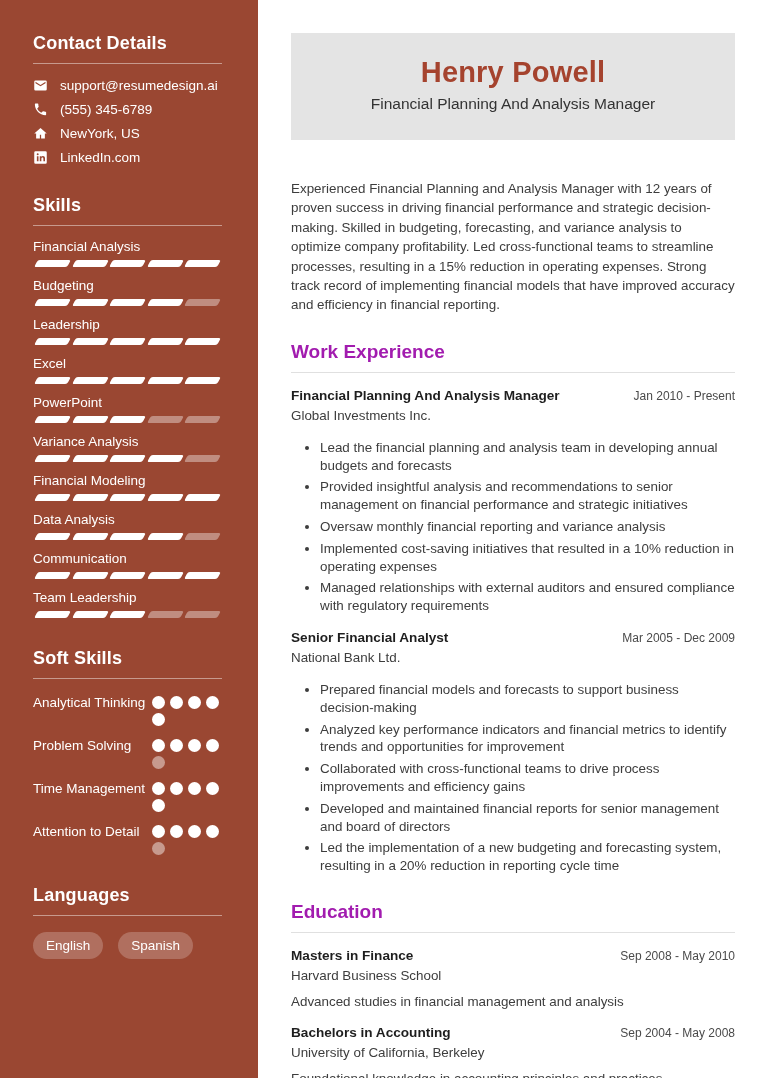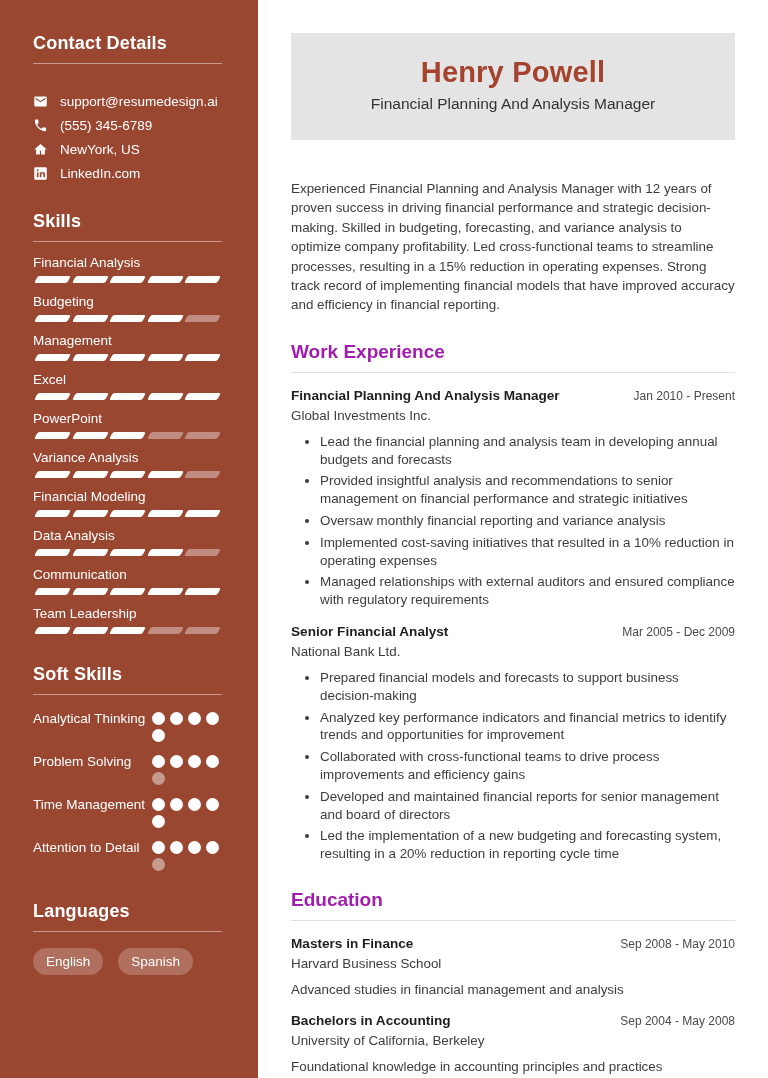--- a/index.html
+++ b/index.html
@@ -18,21 +18,21 @@
     background: #9a4732; color: #ffffff;
     padding: 33px 36px 0 33px;
   }
   .sb-section { margin-top: 30px; }
   .sb-section:first-child { margin-top: 0; }
   .sb-title {
     margin: 0; font-size: 18px; font-weight: 700; color: #ffffff;
     padding-bottom: 9px; border-bottom: 1px solid rgba(255,255,255,0.45);
     letter-spacing: 0.2px;
   }
-  .contact-list { list-style: none; margin: 30px 0 0; padding: 0; }
+  .contact-list { list-style: none; margin: 14px 0 0; padding: 0; }
   .contact-item {
     display: flex; align-items: center; gap: 12px;
     font-size: 13.5px; margin-bottom: 9px; line-height: 14px;
   }
   .contact-item .icn { width: 15px; height: 15px; flex-shrink: 0; display: inline-flex; }
   .contact-item .icn svg { width: 15px; height: 15px; fill: #ffffff; }
 
   .skills-list { margin-top: 13px; }
   .skill { margin-bottom: 11px; }
   .skill-name { font-size: 13.5px; line-height: 15px; margin-bottom: 6px; }
@@ -74,21 +74,21 @@
   .sec-title {
     margin: 26px 0 0; font-size: 19px; font-weight: 700; color: #a21caf;
     padding-bottom: 9px; border-bottom: 1px solid #e0e0e0;
   }
 
   .job { margin-top: 15px; }
   .head-row { display: flex; justify-content: space-between; align-items: baseline; }
   .item-title { font-size: 13.6px; font-weight: 700; color: #1e1e1e; line-height: 16px; }
   .item-dates { font-size: 12px; color: #4a4a4a; white-space: nowrap; margin-left: 12px; }
   .item-sub { font-size: 13.4px; color: #3d3d3d; margin-top: 3px; line-height: 17px; }
-  ul.bullets { margin: 9px 0 6px; padding-left: 29px; }
+  ul.bullets { margin: 15px 0 6px; padding-left: 29px; }
   ul.bullets li { font-size: 13.4px; line-height: 17.8px; margin-bottom: 4px; }
 
   .edu { margin-top: 15px; }
   .edu-desc { font-size: 13.4px; margin-top: 9px; line-height: 17px; }
 </style>
 </head>
 <body>
 
 <div class="page">
 
@@ -148,21 +148,21 @@
             <div class="skill-name">Budgeting</div>
             <div class="skill-bar">
               <div class="seg on"></div>
               <div class="seg on"></div>
               <div class="seg on"></div>
               <div class="seg on"></div>
               <div class="seg"></div>
             </div>
           </div>
           <div class="skill">
-            <div class="skill-name">Management</div>
+            <div class="skill-name">Leadership</div>
             <div class="skill-bar">
               <div class="seg on"></div>
               <div class="seg on"></div>
               <div class="seg on"></div>
               <div class="seg on"></div>
               <div class="seg on"></div>
             </div>
           </div>
           <div class="skill">
             <div class="skill-name">Excel</div>

